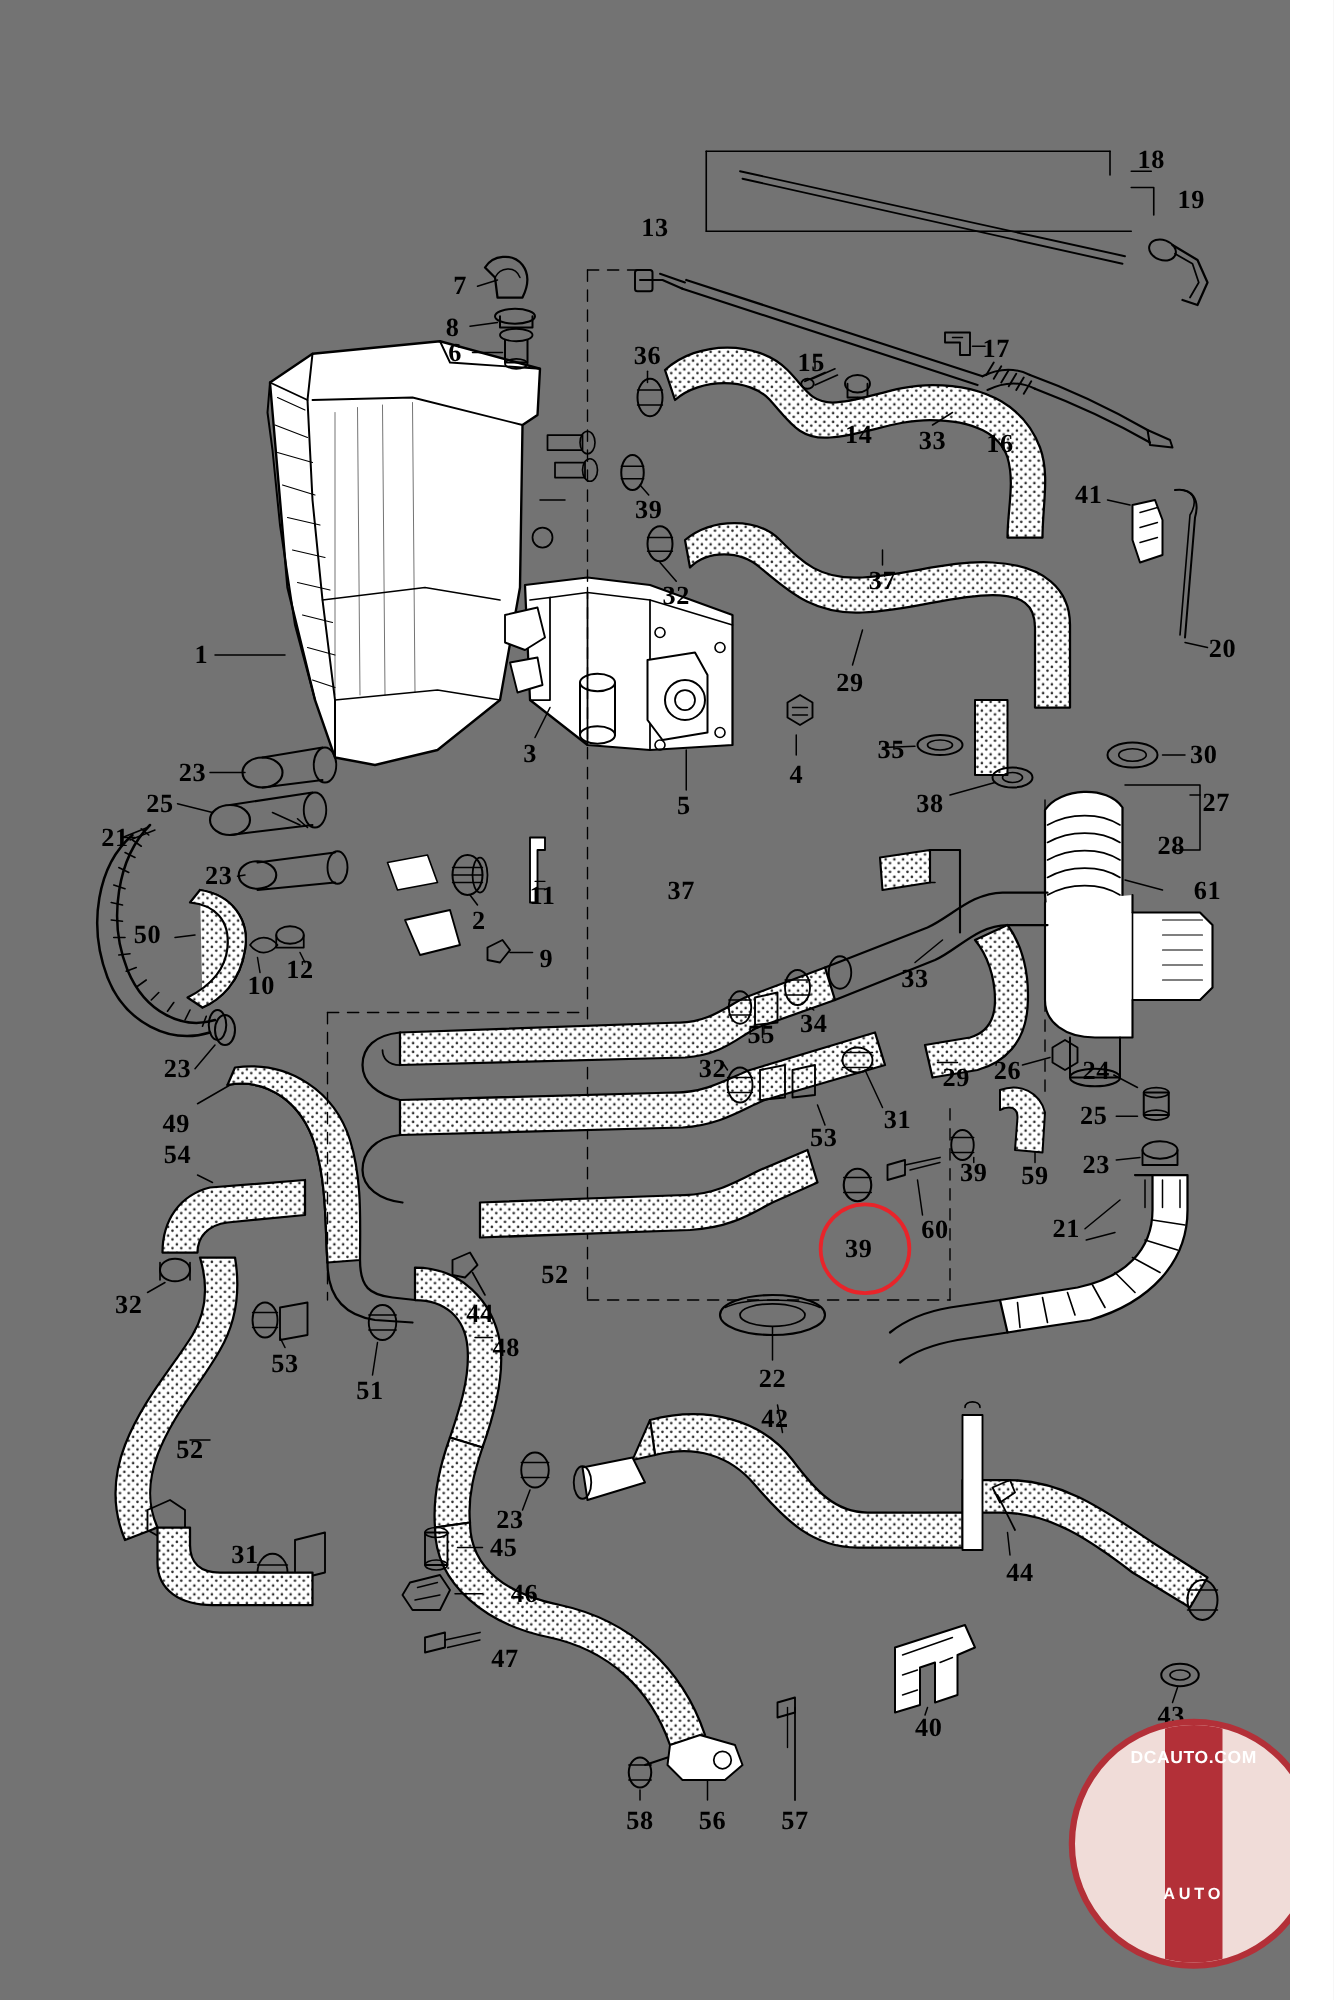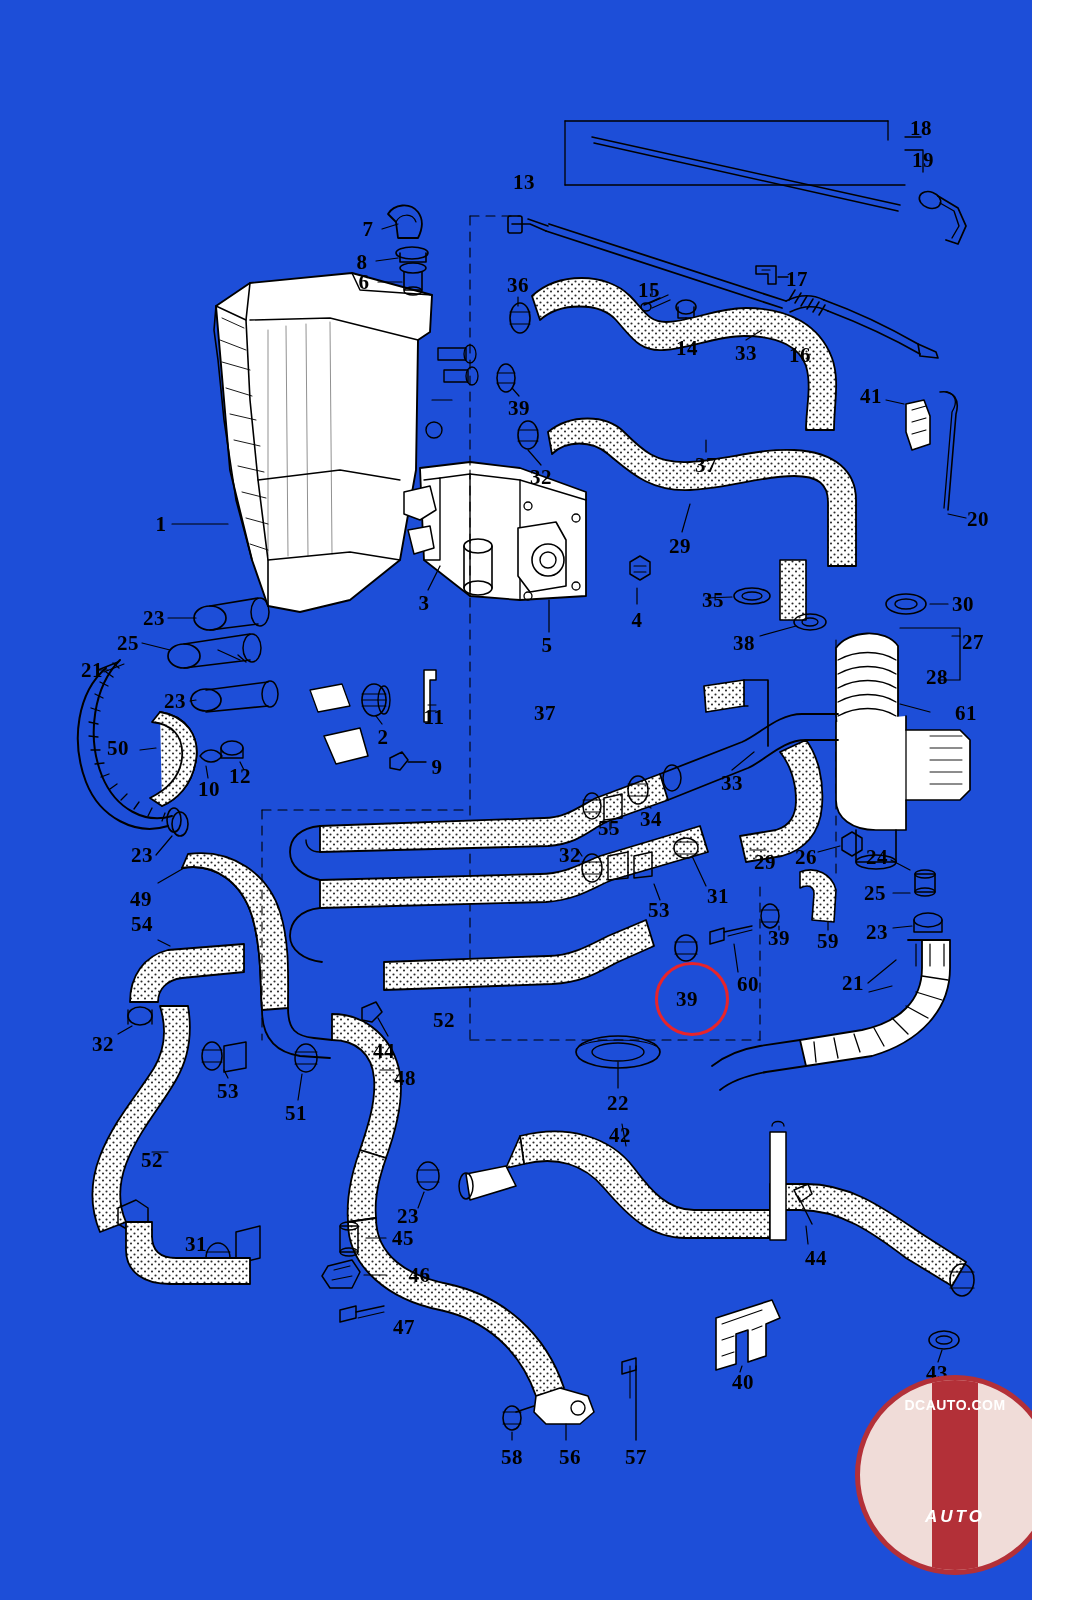--- a/index.html
+++ b/index.html
@@ -7,21 +7,21 @@
     padding: 0;
     background: #ffffff;
   }
   body {
     font-family: "Liberation Sans", sans-serif;
   }
   #page {
     position: relative;
     width: 1032px;
     height: 1600px;
-    background: #1d4ed8;
+    background: #737373;
     overflow: hidden;
   }
   #diagram-svg {
     position: absolute;
     left: 0;
     top: 0;
     width: 1067px;
     height: 1600px;
   }
   .callout {
@@ -99,26 +99,25 @@
     z-index: 3;
     text-shadow: 0 0 2px #8d2228;
   }
   #watermark .wm-auto {
     position: absolute;
     top: 132px;
     left: 0;
     width: 200px;
     text-align: center;
     font-family: "Liberation Sans", sans-serif;
-    font-size: 17px;
+    font-size: 13px;
     font-weight: bold;
     color: #ffffff;
     letter-spacing: 3px;
     z-index: 3;
-    font-style: italic;
   }
 </style>
 </head>
 <body>
 
 <div id="page">
 
   <svg id="diagram-svg" viewBox="0 0 1067 1600" xmlns="http://www.w3.org/2000/svg">
     <defs>
       <pattern id="stipple" width="7" height="7" patternUnits="userSpaceOnUse">
@@ -533,21 +532,21 @@
       <path d="M636 1366 L636 1440" stroke-width="1.4"></path>
       <path d="M630 1366 L630 1398" stroke-width="1.1"></path>
 
     </g>
   </svg>
 
   <div id="highlight-ring" style="left: 655px; top: 962px; width: 74px; height: 74px; border-color: rgb(232, 36, 42);"></div>
 
   <div id="callouts">
       <div class="callout" style="left: 921px; top: 128px;">18</div>
-      <div class="callout" style="left: 923px; top: 160px;">19</div>
+      <div class="callout" style="left: 953px; top: 160px;">19</div>
       <div class="callout" style="left: 524px; top: 182px;">13</div>
       <div class="callout" style="left: 368px; top: 229px;">7</div>
       <div class="callout" style="left: 362px; top: 262px;">8</div>
       <div class="callout" style="left: 364px; top: 282px;">6</div>
       <div class="callout" style="left: 797px; top: 279px;">17</div>
       <div class="callout" style="left: 649px; top: 290px;">15</div>
       <div class="callout" style="left: 518px; top: 285px;">36</div>
       <div class="callout" style="left: 687px; top: 348px;">14</div>
       <div class="callout" style="left: 746px; top: 353px;">33</div>
       <div class="callout" style="left: 800px; top: 355px;">16</div>

